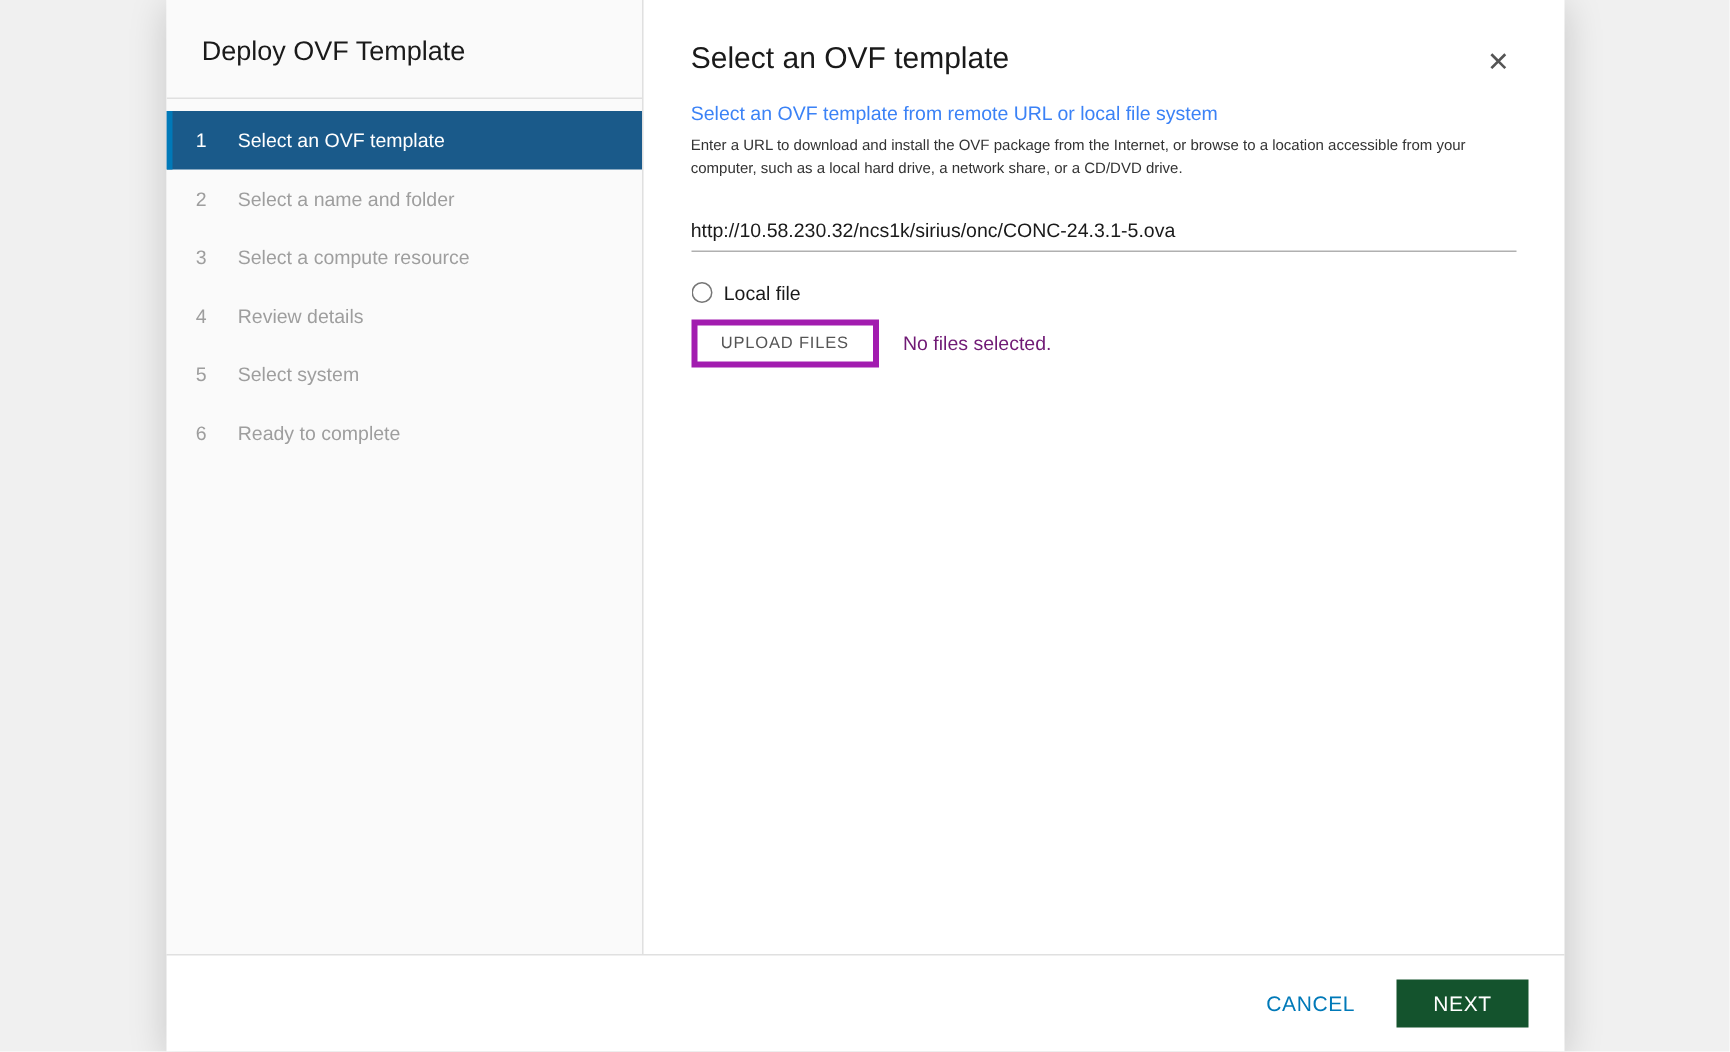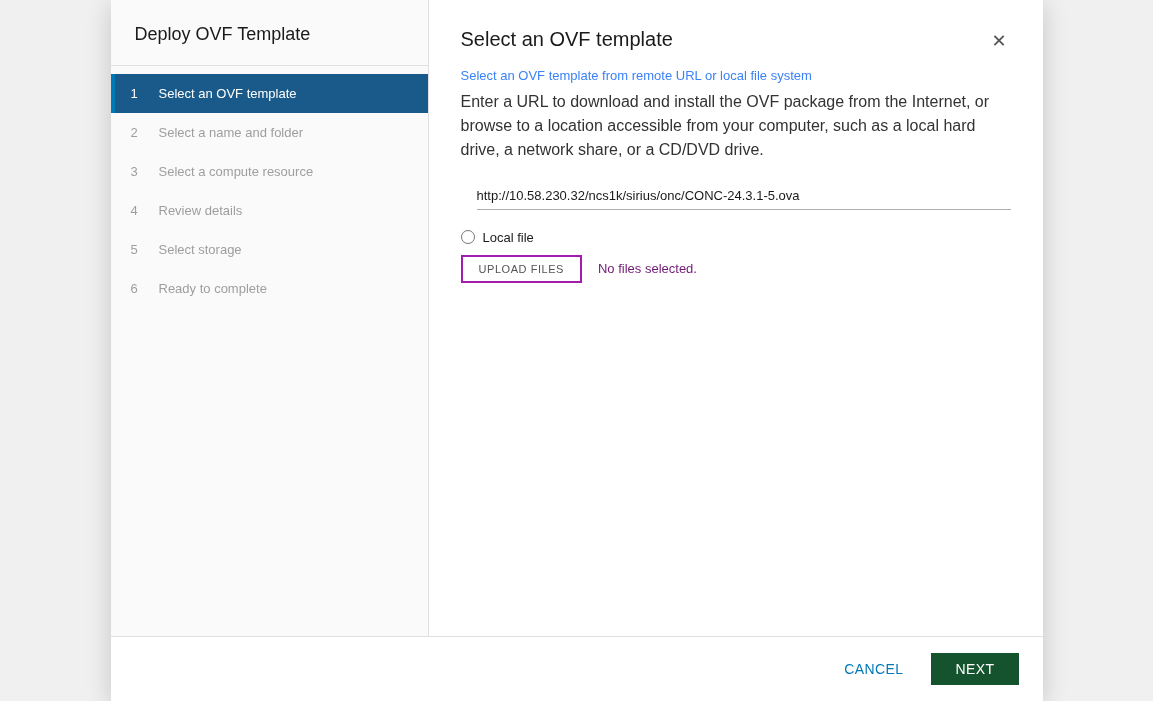--- a/index.html
+++ b/index.html
@@ -110,21 +110,21 @@
       font-size: 18px;
       line-height: 1;
     }
     .subtitle {
       font-size: 13px;
       color: #3b82f6;
       margin-bottom: 4px;
       line-height: 1.5;
     }
     .description {
-      font-size: 16px;
+      font-size: 10px;
       color: #333;
       margin-bottom: 20px;
       line-height: 1.5;
     }
     
     .radio-row {
       display: flex;
       align-items: center;
       margin-bottom: 10px;
     }
@@ -133,40 +133,40 @@
       accent-color: #0079b8;
       width: 14px;
       height: 14px;
     }
     .radio-label {
       font-size: 13px;
       color: #1a1a1a;
     }
     .url-input-wrapper {
       margin-bottom: 20px;
-      margin-left: 16px;
+      margin-left: 0;
     }
     .url-input {
       width: 100%;
       border: none;
       border-bottom: 1px solid #b0b0b0;
       padding: 6px 0;
       font-size: 13px;
       color: #1a1a1a;
       outline: none;
       background: transparent;
     }
     
     .local-file-section {
       display: flex;
       align-items: center;
       gap: 16px;
     }
     .upload-btn {
-      border: 2px solid #a21caf;
+      border: 4px solid #a21caf;
       background: #fff;
       color: #555;
       padding: 6px 16px;
       font-size: 11px;
       letter-spacing: 0.05em;
       cursor: pointer;
       text-transform: uppercase;
     }
     .no-files-text {
       font-size: 13px;
@@ -229,21 +229,21 @@
           <span class="step-label">Select a compute resource</span>
         </div>
 
         <div class="sidebar-step inactive">
           <span class="step-number">4</span>
           <span class="step-label">Review details</span>
         </div>
 
         <div class="sidebar-step inactive">
           <span class="step-number">5</span>
-          <span class="step-label">Select storage</span>
+          <span class="step-label">Select system</span>
         </div>
 
         <div class="sidebar-step inactive">
           <span class="step-number">6</span>
           <span class="step-label">Ready to complete</span>
         </div>
 
       </nav>
     </aside>
 

